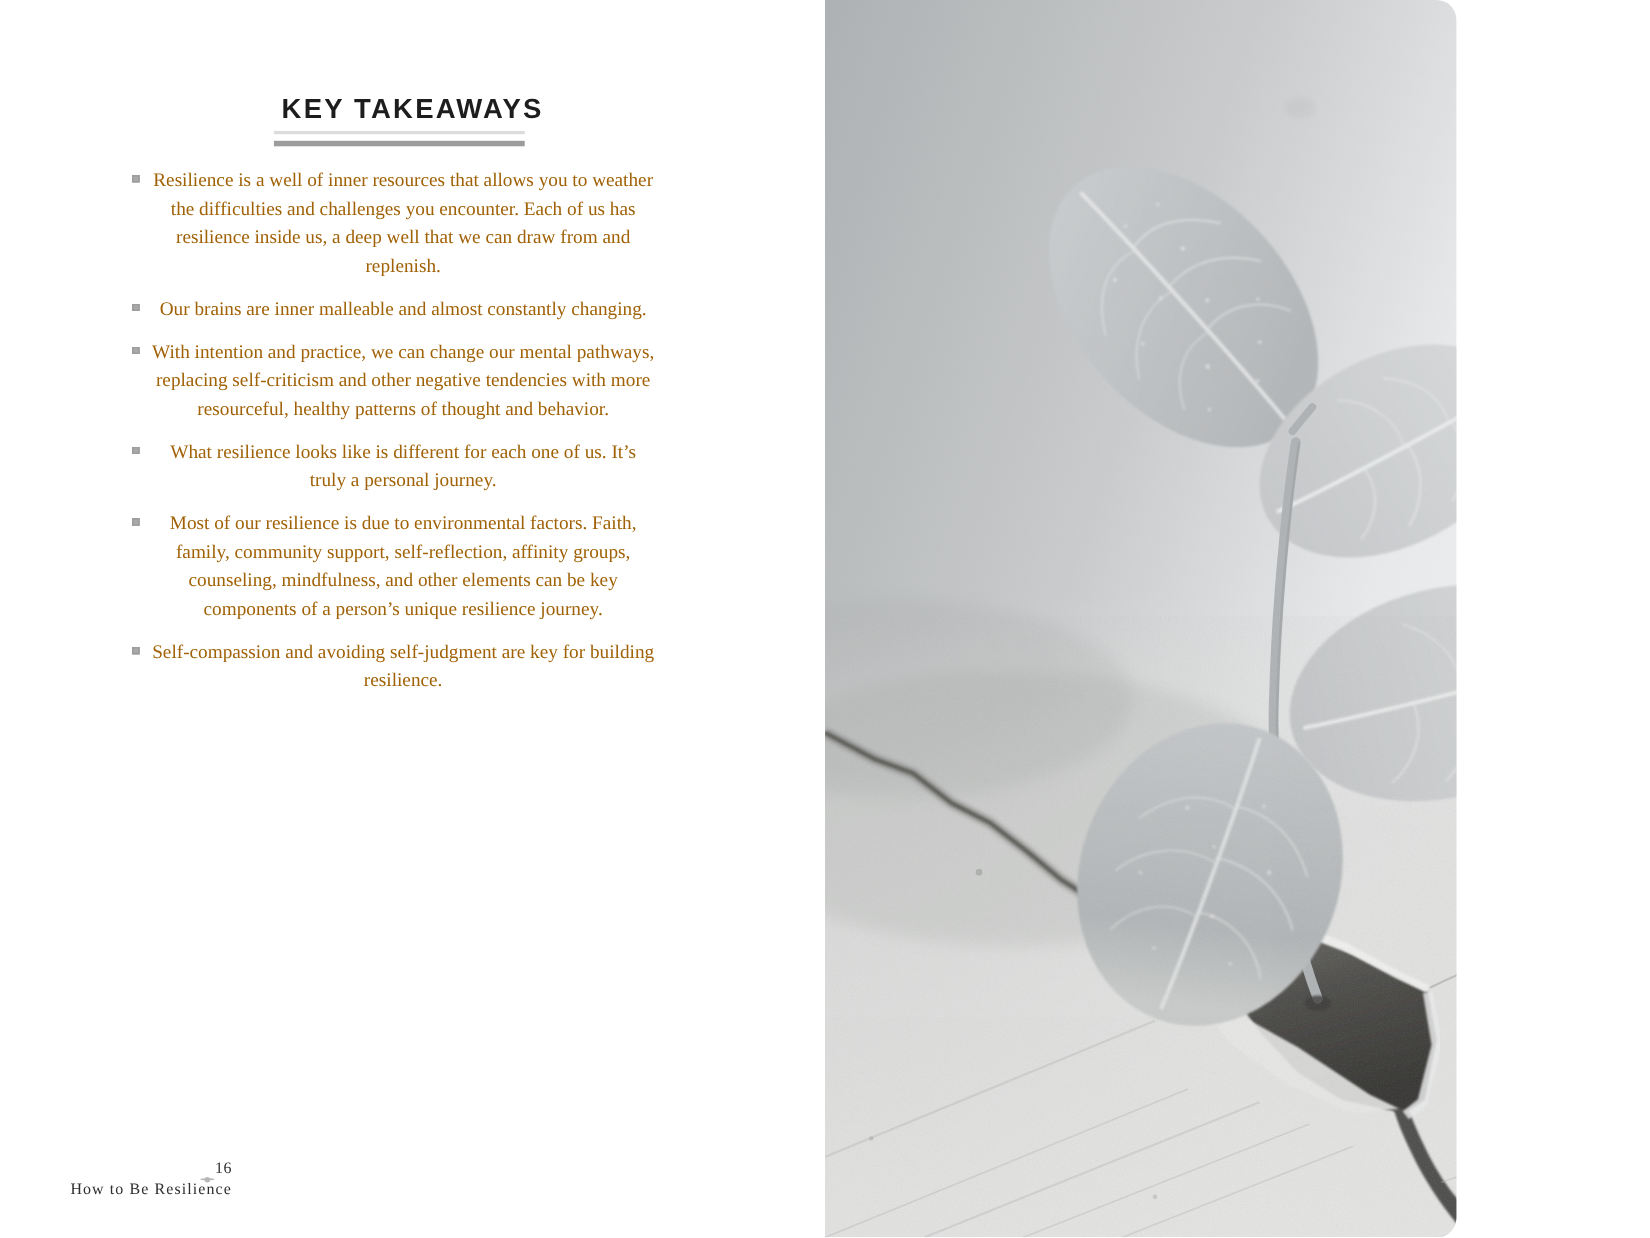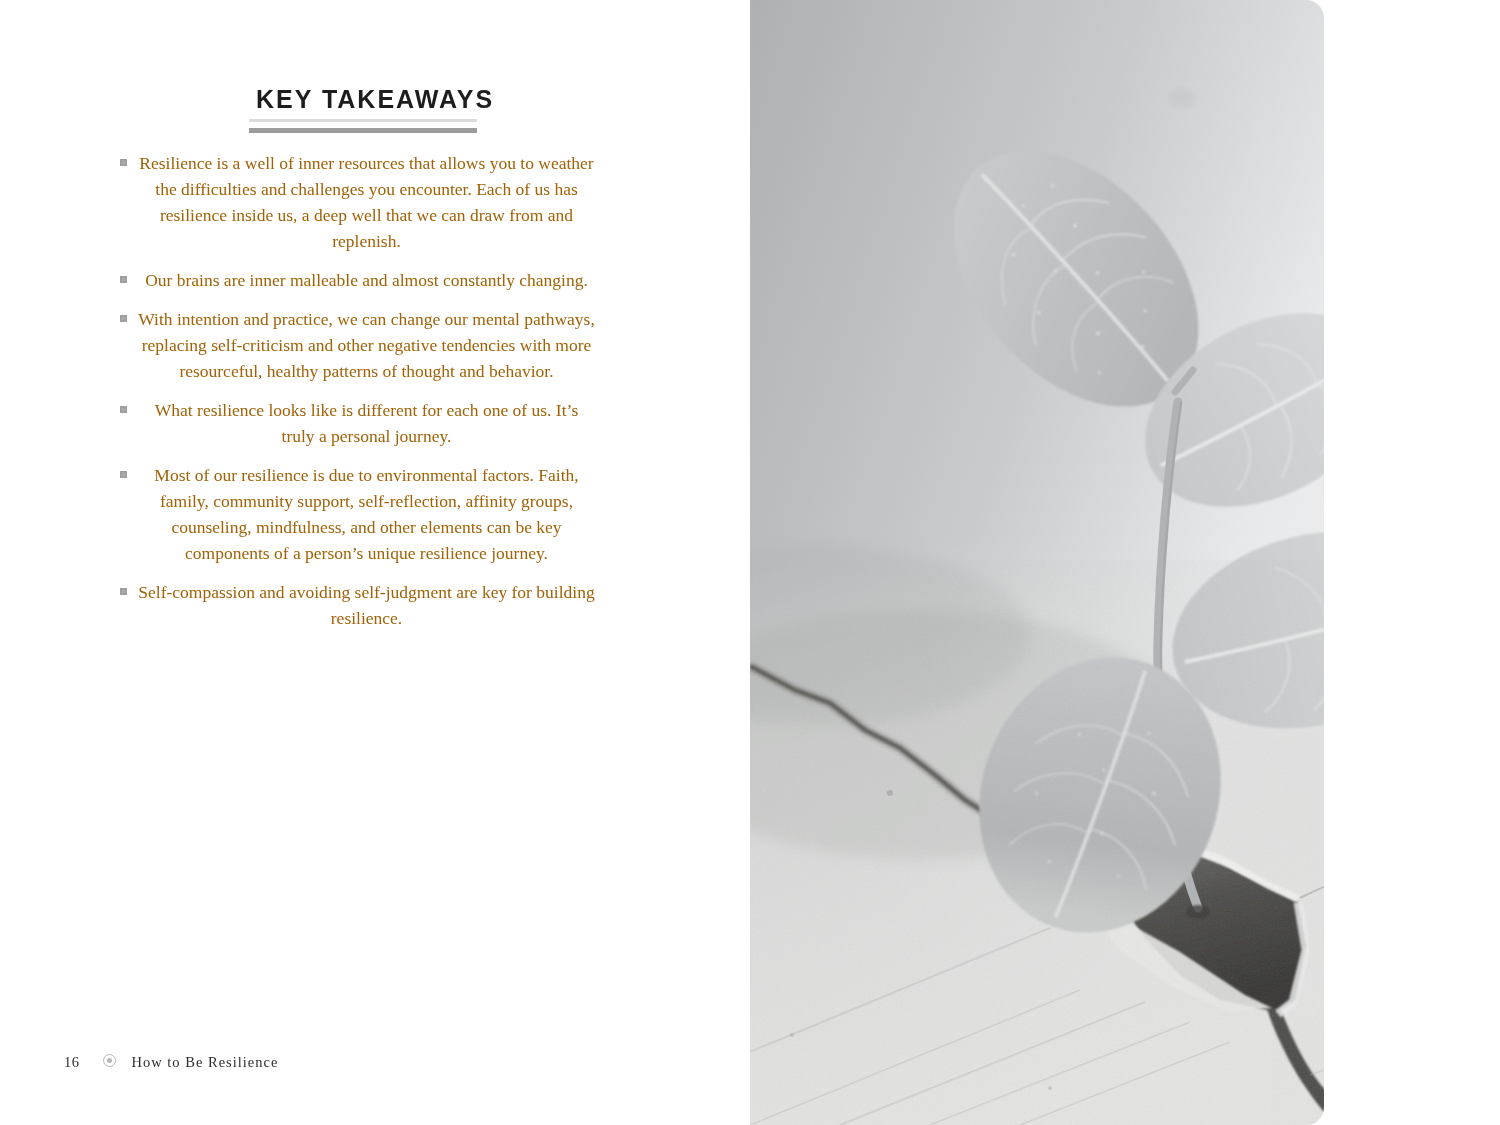--- a/index.html
+++ b/index.html
@@ -25,21 +25,21 @@
     margin:0; padding:0; list-style:none;
     font-size:17.5px; line-height:26px; color:#a16207;text-align:center;
   }
   .takeaway-item { position:relative; padding-left:18px; margin-bottom:13px; }
   .bullet-square {
     position:absolute; left:0; top:9px; width:7px; height:7px;
     background:#a9a9a9; box-shadow:inset 0 0 0 1.5px #9d9d9d; background-clip:padding-box;
   }
   .page-footer {
     position:absolute; left:64px; top:1054px; height:20px;
-    display:flex; align-items:flex-start; color:#2e2e2e;
+    display:flex; align-items:flex-end; color:#2e2e2e;flex-direction:column;
   }
   .folio-number { font-size:14.5px; letter-spacing:0.5px; }
   .bullseye-icon {
     display:inline-block; width:11px; height:11px; margin:0 16px 0 23px;
     border:1.5px solid #b7b7b7; border-radius:50%; position:relative;
   }
   .bullseye-icon::after {
     content:""; position:absolute; left:50%; top:50%; width:5px; height:5px;
     margin:-2.5px 0 0 -2.5px; border-radius:50%; background:#b7b7b7;
   }

